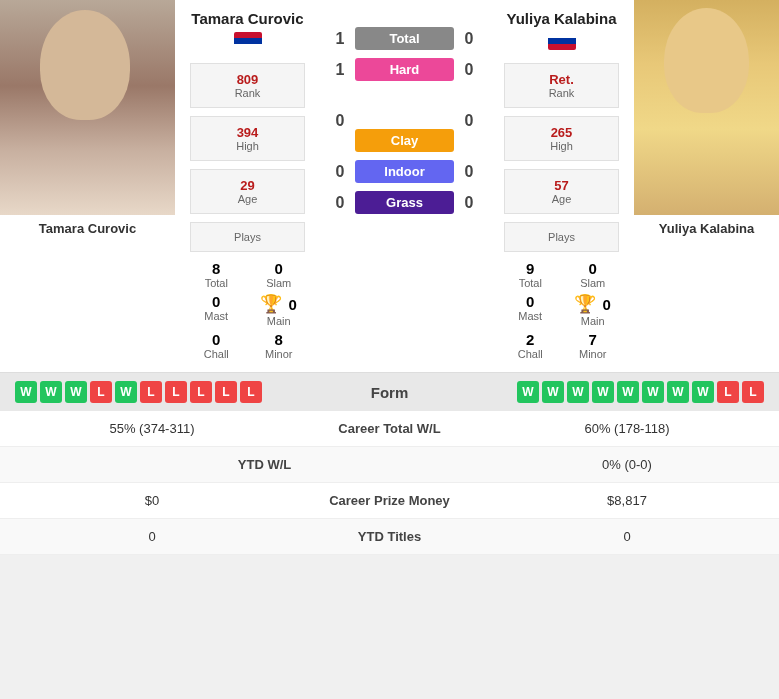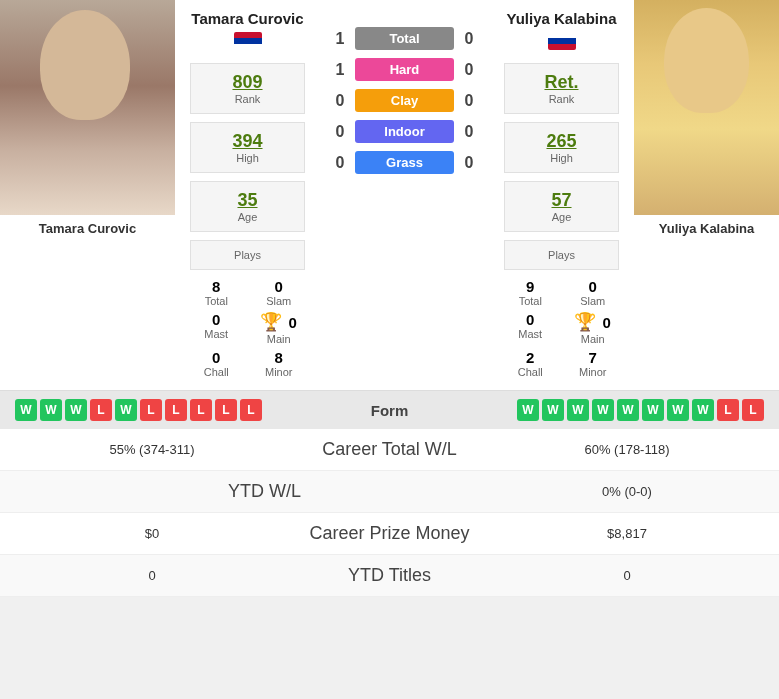--- a/index.html
+++ b/index.html
@@ -38,28 +38,27 @@
       text-align: center;
       padding: 4px 0;
       border-radius: 3px;
       color: #fff;
       font-weight: bold;
       font-size: 13px;
       margin: 0 5px;
     }
     .surface-total { background: #888; }
     .surface-hard { background: #ec4899; }
-    .surface-clay { background: #f59e0b; }
+    .surface-clay { background: #f59e0b; margin-top: 40px; }
     .surface-indoor { background: #6366f1; }
-    .surface-grass { background: #3b82f6; }
+    .surface-grass { background: #4c1d95; }
     .info-box-value {
-      font-size: 18px;
-      font-weight: bold;
-      color: #4d7c0f;
-      text-decoration: underline;
+      font-size: 13px;
+      font-weight: bold;
+      color: #b91c1c;
     }
     .info-box-label {
       font-size: 11px;
       color: #666;
     }
 
     
     .stat-box {
       background: #f5f5f5;
       border: 1px solid #e0e0e0;
@@ -107,22 +106,22 @@
       align-items: center;
       padding: 10px 27px;
       border-bottom: 1px solid #eee;
       background: #fff;
     }
     .stats-row:nth-child(even) { background: #f9f9f9; }
 
     .stats-row-label {
       flex: 1;
       text-align: center;
-      font-weight: normal;
-      font-size: 18px;
+      font-weight: bold;
+      font-size: 13px;
       color: #444;
     }
 
     .stats-row-left {
       width: 250px;
       text-align: center;
       font-size: 13px;
       color: #333;
     }
     .stats-row-right {
@@ -258,21 +257,21 @@
         <div class="info-box-value">809</div>
         <div class="info-box-label">Rank</div>
       </div>
 
       <div class="stat-box">
         <div class="info-box-value">394</div>
         <div class="info-box-label">High</div>
       </div>
 
       <div class="stat-box">
-        <div class="info-box-value">35</div>
+        <div class="info-box-value">29</div>
         <div class="info-box-label">Age</div>
       </div>
 
       <div class="stat-box">
         <div class="info-box-label">Plays</div>
       </div>
 
       <div style="display:grid; grid-template-columns:1fr 1fr; gap:4px; padding:0 4px; margin-top:4px;">
         <div style="text-align:center;">
           <div style="font-size:15px; font-weight:bold;">8</div>

